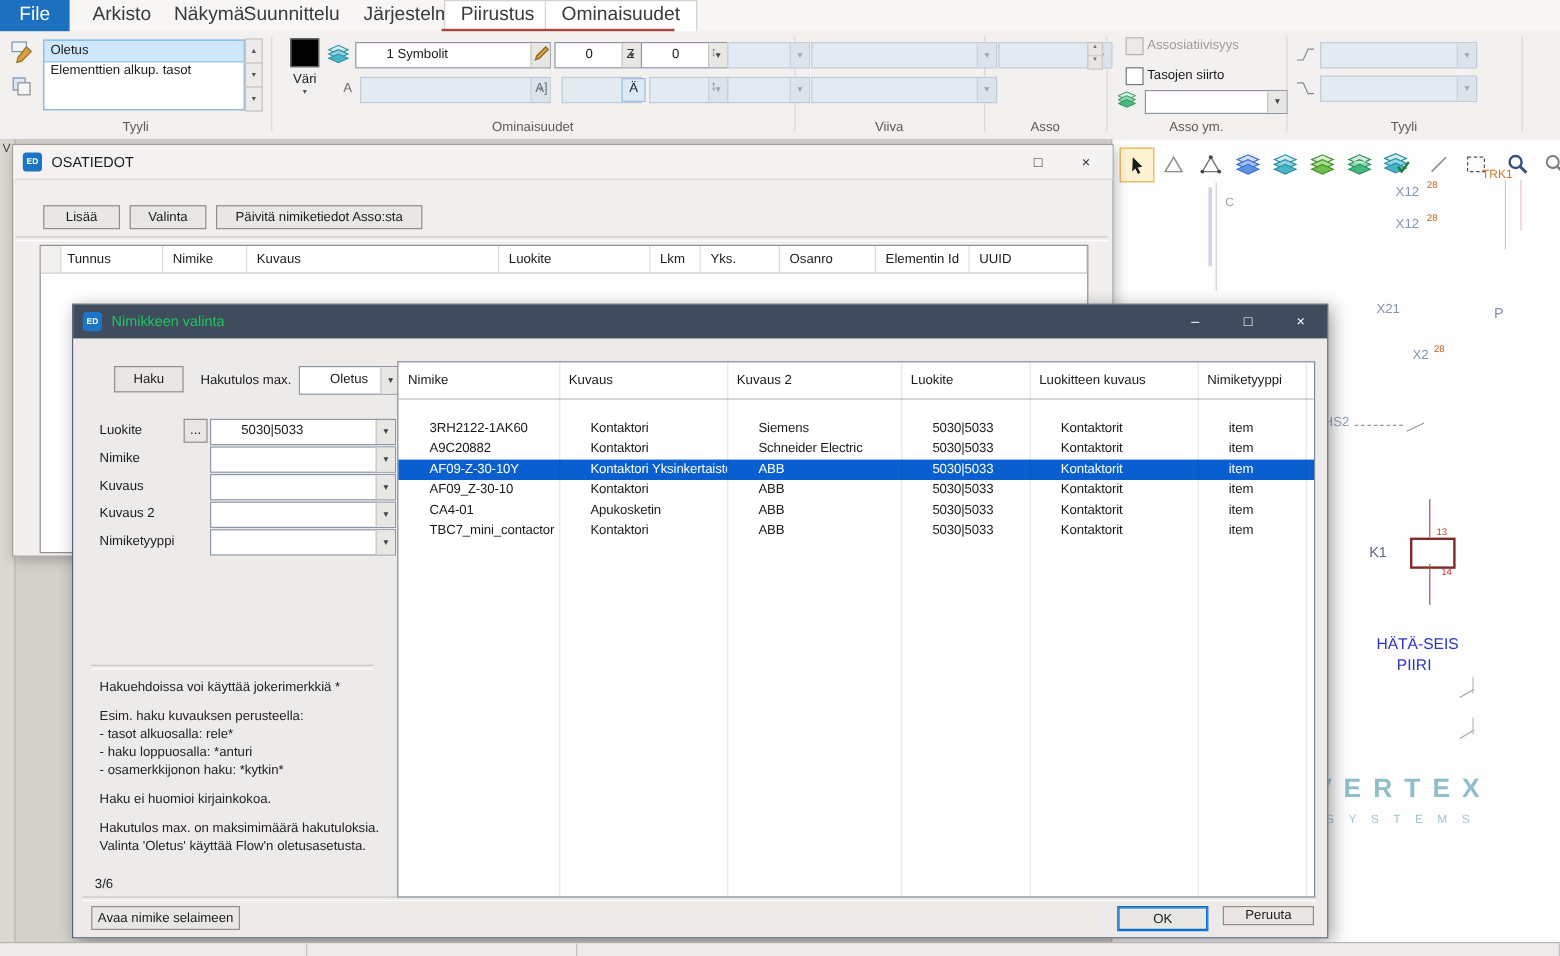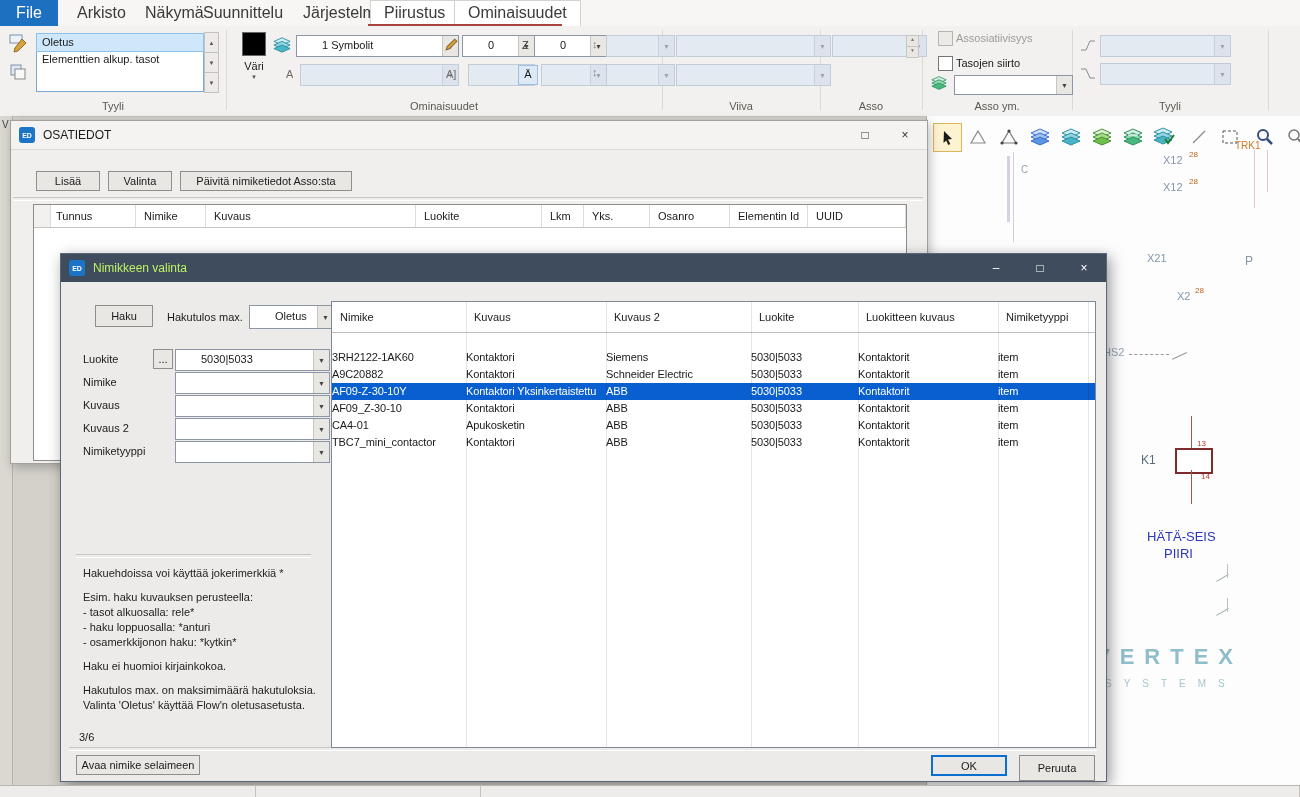--- a/index.html
+++ b/index.html
@@ -44,30 +44,30 @@
   .otr{display:grid;grid-template-columns:14px 88px 70px 210px 126px 42px 66px 80px 78px 1fr;}
   .otr.head{height:22px;border-bottom:1px solid #c6c4c0;}
   .otr.head .oc{border-right:1px solid #dedcd8;line-height:22px;}
   .otr .oc{padding:0 8px;white-space:nowrap;overflow:hidden;font-size:11px;}
   .otr.datarow{height:20px;}
   .otr.datarow .oc{line-height:20px;border-right:1px solid #f1f0ee;}
   .selcell{background:#f2f1ef;border-right:1px solid #d2d0cc;}
 
   .dlg{position:absolute;left:60px;top:253px;width:1045px;height:527px;background:#ecebe9;border:1px solid #5a6778;box-shadow:3px 4px 14px rgba(0,0,0,.4);z-index:30;}
   .dlgtitle{position:absolute;left:0;top:0;width:100%;height:28px;background:#3e4c5d;}
-  .dlgtitle .ttl{position:absolute;left:32px;top:7px;font-size:12px;color:#bef264;text-align:center;}
+  .dlgtitle .ttl{position:absolute;left:32px;top:7px;font-size:12px;color:#22c55e;text-align:center;}
   .dtb{position:absolute;top:0;width:44px;height:28px;color:#fff;display:flex;align-items:center;justify-content:center;font-size:12px;}
   .flbl{position:absolute;font-size:11px;color:#1a1a1a;white-space:nowrap;}
   .help-line{font-size:11px;line-height:15px;color:#222;white-space:nowrap;}
   .mt{margin-top:9px;}
   .dtable{position:absolute;left:270px;top:47px;width:763px;height:445px;background:#fff;border:1px solid #7e8996;}
   .dhead{position:absolute;left:0;top:0;right:0;height:30px;border-bottom:1px solid #bdbdbd;display:grid;grid-template-columns:134px 140px 145px 107px 140px 90px 1fr;align-items:center;}
   .dhead .hc{padding-left:8px;font-size:11px;white-space:nowrap;overflow:hidden;}
   .drow{position:absolute;left:0;right:0;height:17px;display:grid;grid-template-columns:134px 140px 145px 107px 140px 90px 1fr;}
-  .drow .dc{line-height:17px;padding-left:0;font-size:11px;letter-spacing:-0.1px;white-space:nowrap;overflow:hidden;}
+  .drow .dc{line-height:17px;padding-left:26px;font-size:11px;letter-spacing:-0.1px;white-space:nowrap;overflow:hidden;}
   .drow.sel{background:#0a5fd0;color:#fff;}
   .dvl{position:absolute;top:0;bottom:0;width:1px;background:rgba(0,0,0,0.10);}
 
   
   .canvas{position:absolute;left:926px;top:116px;width:374px;height:669px;background:#fdfdfd;border-left:1px solid #b2afa9;z-index:5;}
   .ticon{position:absolute;top:7px;width:27px;height:27px;display:flex;align-items:center;justify-content:center;}
   .ticon.sel{background:#fdf3d1;border:1px solid #e0b35a;}
   .draw-lbl{position:absolute;color:#8596ad;font-size:11px;white-space:nowrap;}
   .pin{position:absolute;color:#c0392b;font-size:8px;}
   .wire{position:absolute;width:1px;background:#9a5a52;}
@@ -448,21 +448,21 @@
       <div class="help-line"> - osamerkkijonon haku: *kytkin*</div>
       <div class="help-line mt">Haku ei huomioi kirjainkokoa.</div>
       <div class="help-line mt">Hakutulos max. on maksimimäärä hakutuloksia.</div>
       <div class="help-line">Valinta 'Oletus' käyttää Flow'n oletusasetusta.</div>
     </div>
 
     <div class="flbl" style="left:18px;top:477px">3/6</div>
     <div class="hsep" style="left:8px;top:493px;width:1028px"></div>
     <button class="btn" style="left:15px;top:501px;width:124px;height:20px">Avaa nimike selaimeen</button>
     <button class="btn" style="left:870px;top:501px;width:76px;height:21px;border:1px solid #0b6fd0;box-shadow:0 0 0 1px #0b6fd0 inset">OK</button>
-    <button class="btn" style="left:958px;top:501px;width:76px;height:26px">Peruuta</button>
+    <button class="btn" style="left:958px;top:501px;width:76px;height:16px">Peruuta</button>
 
     <div class="dtable">
       <div class="dhead">
         <div class="hc">Nimike</div>
         <div class="hc">Kuvaus</div>
         <div class="hc">Kuvaus 2</div>
         <div class="hc">Luokite</div>
         <div class="hc">Luokitteen kuvaus</div>
         <div class="hc">Nimiketyyppi</div>
       </div>

